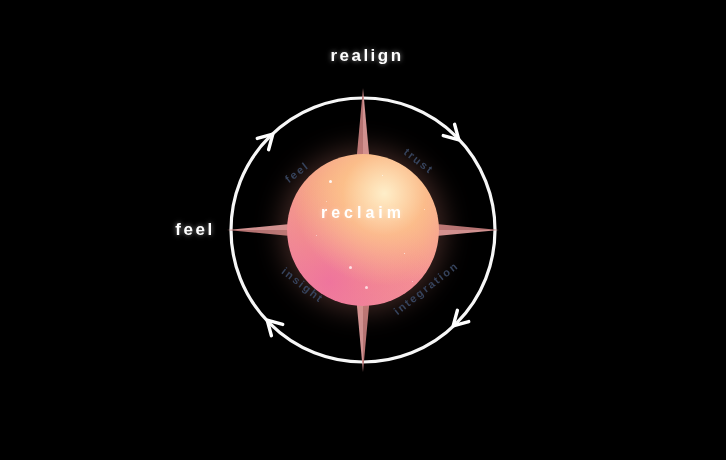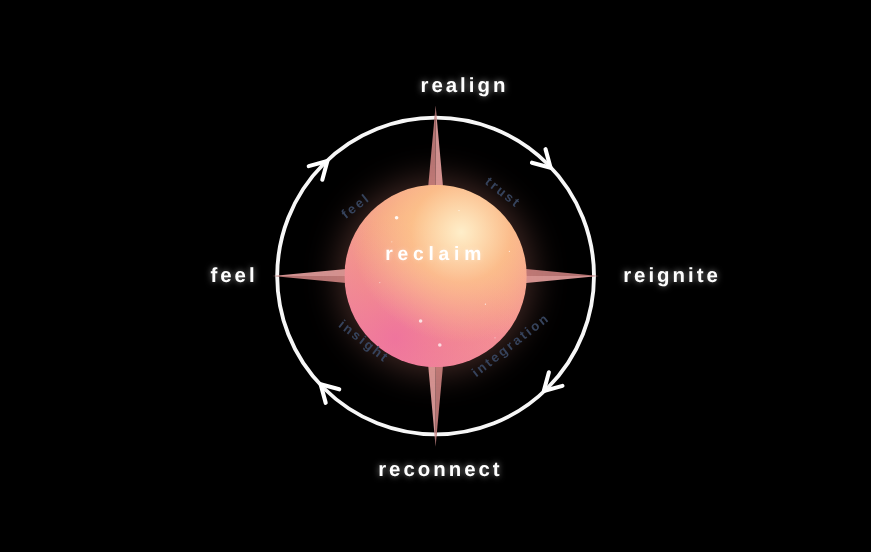--- a/index.html
+++ b/index.html
@@ -71,21 +71,21 @@
   .outer-label {
     position: absolute;
     transform: translate(-50%, -50%);
     color: #ffffff;
     font-size: 17px;
     font-weight: 700;
     letter-spacing: 2.5px;
     white-space: nowrap;
     text-shadow: 0 0 5px rgba(255,255,255,0.55);
   }
-  .ol-top    { left: 367px; top: 72px; margin-left: 20px;  }
+  .ol-top    { left: 367px; top: 56px;  }
   .ol-right  { left: 560px; top: 230px; }
   .ol-bottom { left: 367px; top: 392px; }
   .ol-left   { left: 195px; top: 230px; }
   
   .inner-label {
     position: absolute;
     color: #36435c;
     font-size: 11px;
     font-weight: 600;
     letter-spacing: 2px;
@@ -137,22 +137,20 @@
   </svg>
 
   <div class="orb">
     <div class="sparkles"></div>
     <div class="orb-text">
       <div>reclaim</div>
     </div>
   </div>
 
   <div class="outer-label ol-top">realign</div>
-  <div class="outer-label ol-right">reignite</div>
-  <div class="outer-label ol-bottom">reconnect</div>
   <div class="outer-label ol-left">feel</div>
 
   <div class="inner-label il-feel">feel</div>
   <div class="inner-label il-trust">trust</div>
   <div class="inner-label il-insight">insight</div>
   <div class="inner-label il-integration">integration</div>
 
 </div>
 
 </body></html>

